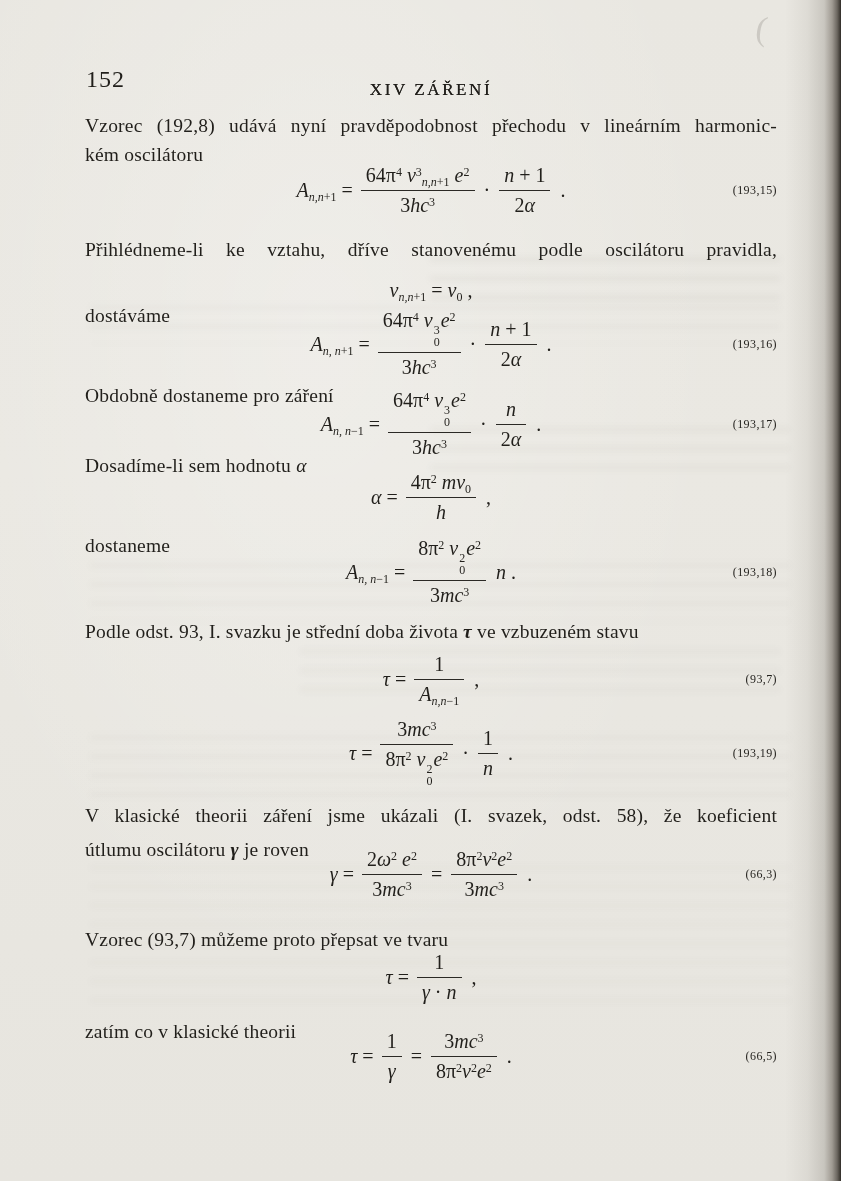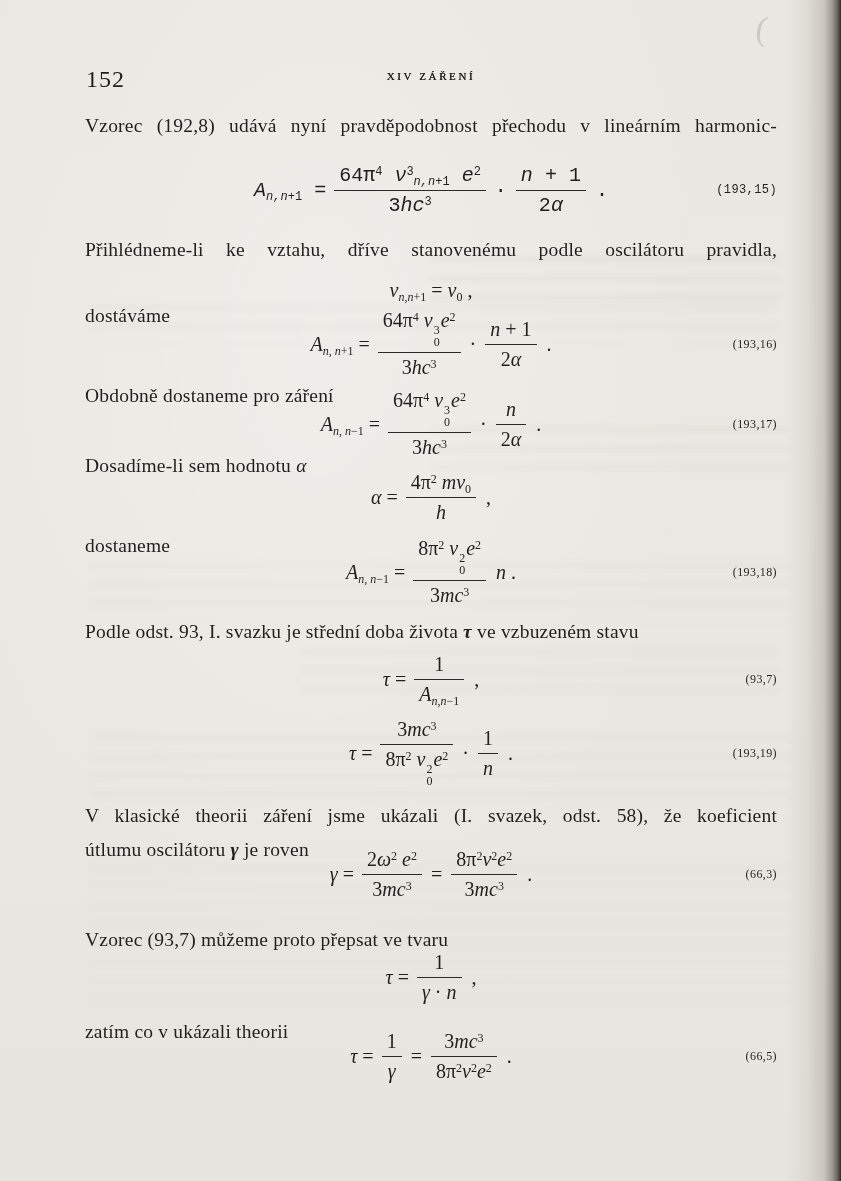--- a/index.html
+++ b/index.html
@@ -29,22 +29,22 @@
   .corner-mark::before{content:"(";}
   
   .ghost{
     position:absolute;filter:blur(3px);
     background:repeating-linear-gradient(180deg,
       rgba(125,120,110,0) 0 7px,
       rgba(125,120,110,.14) 7px 12px,
       rgba(125,120,110,0) 12px 19px);
   }
   .pageno{position:absolute;left:86px;top:66px;font-size:24px;letter-spacing:1px;}
-  .header{position:absolute;left:85px;width:692px;top:70px;text-align:center;
-          font-size:11px;letter-spacing:2.6px;text-shadow:0 0 .4px currentColor;}
+  .header{position:absolute;left:85px;width:692px;top:80px;text-align:center;
+          font-size:17px;letter-spacing:2.6px;text-shadow:0 0 .4px currentColor;}
   .line{position:absolute;left:85px;width:692px;font-size:19.5px;line-height:28px;letter-spacing:.2px;}
   .just{text-align:justify;text-align-last:justify;}
   .eqrow{position:absolute;left:85px;width:692px;height:60px;
          display:flex;justify-content:center;align-items:center;font-size:20px;}
   .eqrow.inline{height:26px;}
   .eqtag{position:absolute;right:0;top:50%;transform:translateY(-50%);font-size:12px;letter-spacing:.4px;margin-left:16px;}
   .frac{display:inline-block;text-align:center;vertical-align:middle;margin:0 5px;}
   .num{display:block;padding:0 5px 3px;}
   .den{display:block;border-top:1.4px solid #2b2925;padding:3px 5px 0;}
   .lhs{margin-right:3px;}
@@ -67,22 +67,23 @@
   <div class="ghost" style="left:90px;top:556px;width:700px;height:66px;opacity:.35;"></div>
   <div class="ghost" style="left:300px;top:642px;width:480px;height:58px;opacity:.4;"></div>
   <div class="ghost" style="left:90px;top:728px;width:700px;height:74px;opacity:.35;"></div>
   <div class="ghost" style="left:90px;top:858px;width:700px;height:150px;opacity:.28;"></div>
   <span class="corner-mark"></span>
 
   <div class="pageno">152</div>
   <div class="header">XIV ZÁŘENÍ</div>
 
   <div class="line just" style="top:112px;">Vzorec (192,8) udává nyní pravděpodobnost přechodu v lineárním harmonic-</div>
-
-  <div class="eqrow" style="top:160px;font-family:Liberation Mono, monospace;">
+  <div class="line" style="top:141px;">kém oscilátoru</div>
+
+  <div class="eqrow" style="top:160px;">
     <span class="lhs"><i>A</i><sub><i>n,n</i>+1</sub> =</span>
     <span class="frac">
       <span class="num">64π<sup>4</sup> <i>ν</i><sup>3</sup><sub><i>n,n</i>+1</sub> <i>e</i><sup>2</sup></span>
       <span class="den">3<i>hc</i><sup>3</sup></span>
     </span>
     <span class="op">·</span>
     <span class="frac">
       <span class="num"><i>n</i> + 1</span>
       <span class="den">2<i>α</i></span>
     </span>
@@ -215,21 +216,21 @@
 
   <div class="eqrow" style="top:947px;">
     <span class="lhs"><i>τ</i> =</span>
     <span class="frac">
       <span class="num">1</span>
       <span class="den"><i>γ</i> · <i>n</i></span>
     </span>
     <span class="end">,</span>
   </div>
 
-  <div class="line" style="top:1018px;">zatím co v ukázali theorii</div>
+  <div class="line" style="top:1018px;">zatím co v klasické theorii</div>
 
   <div class="eqrow" style="top:1026px;">
     <span class="lhs"><i>τ</i> =</span>
     <span class="frac">
       <span class="num">1</span>
       <span class="den"><i>γ</i></span>
     </span>
     <span class="op">=</span>
     <span class="frac">
       <span class="num">3<i>mc</i><sup>3</sup></span>

